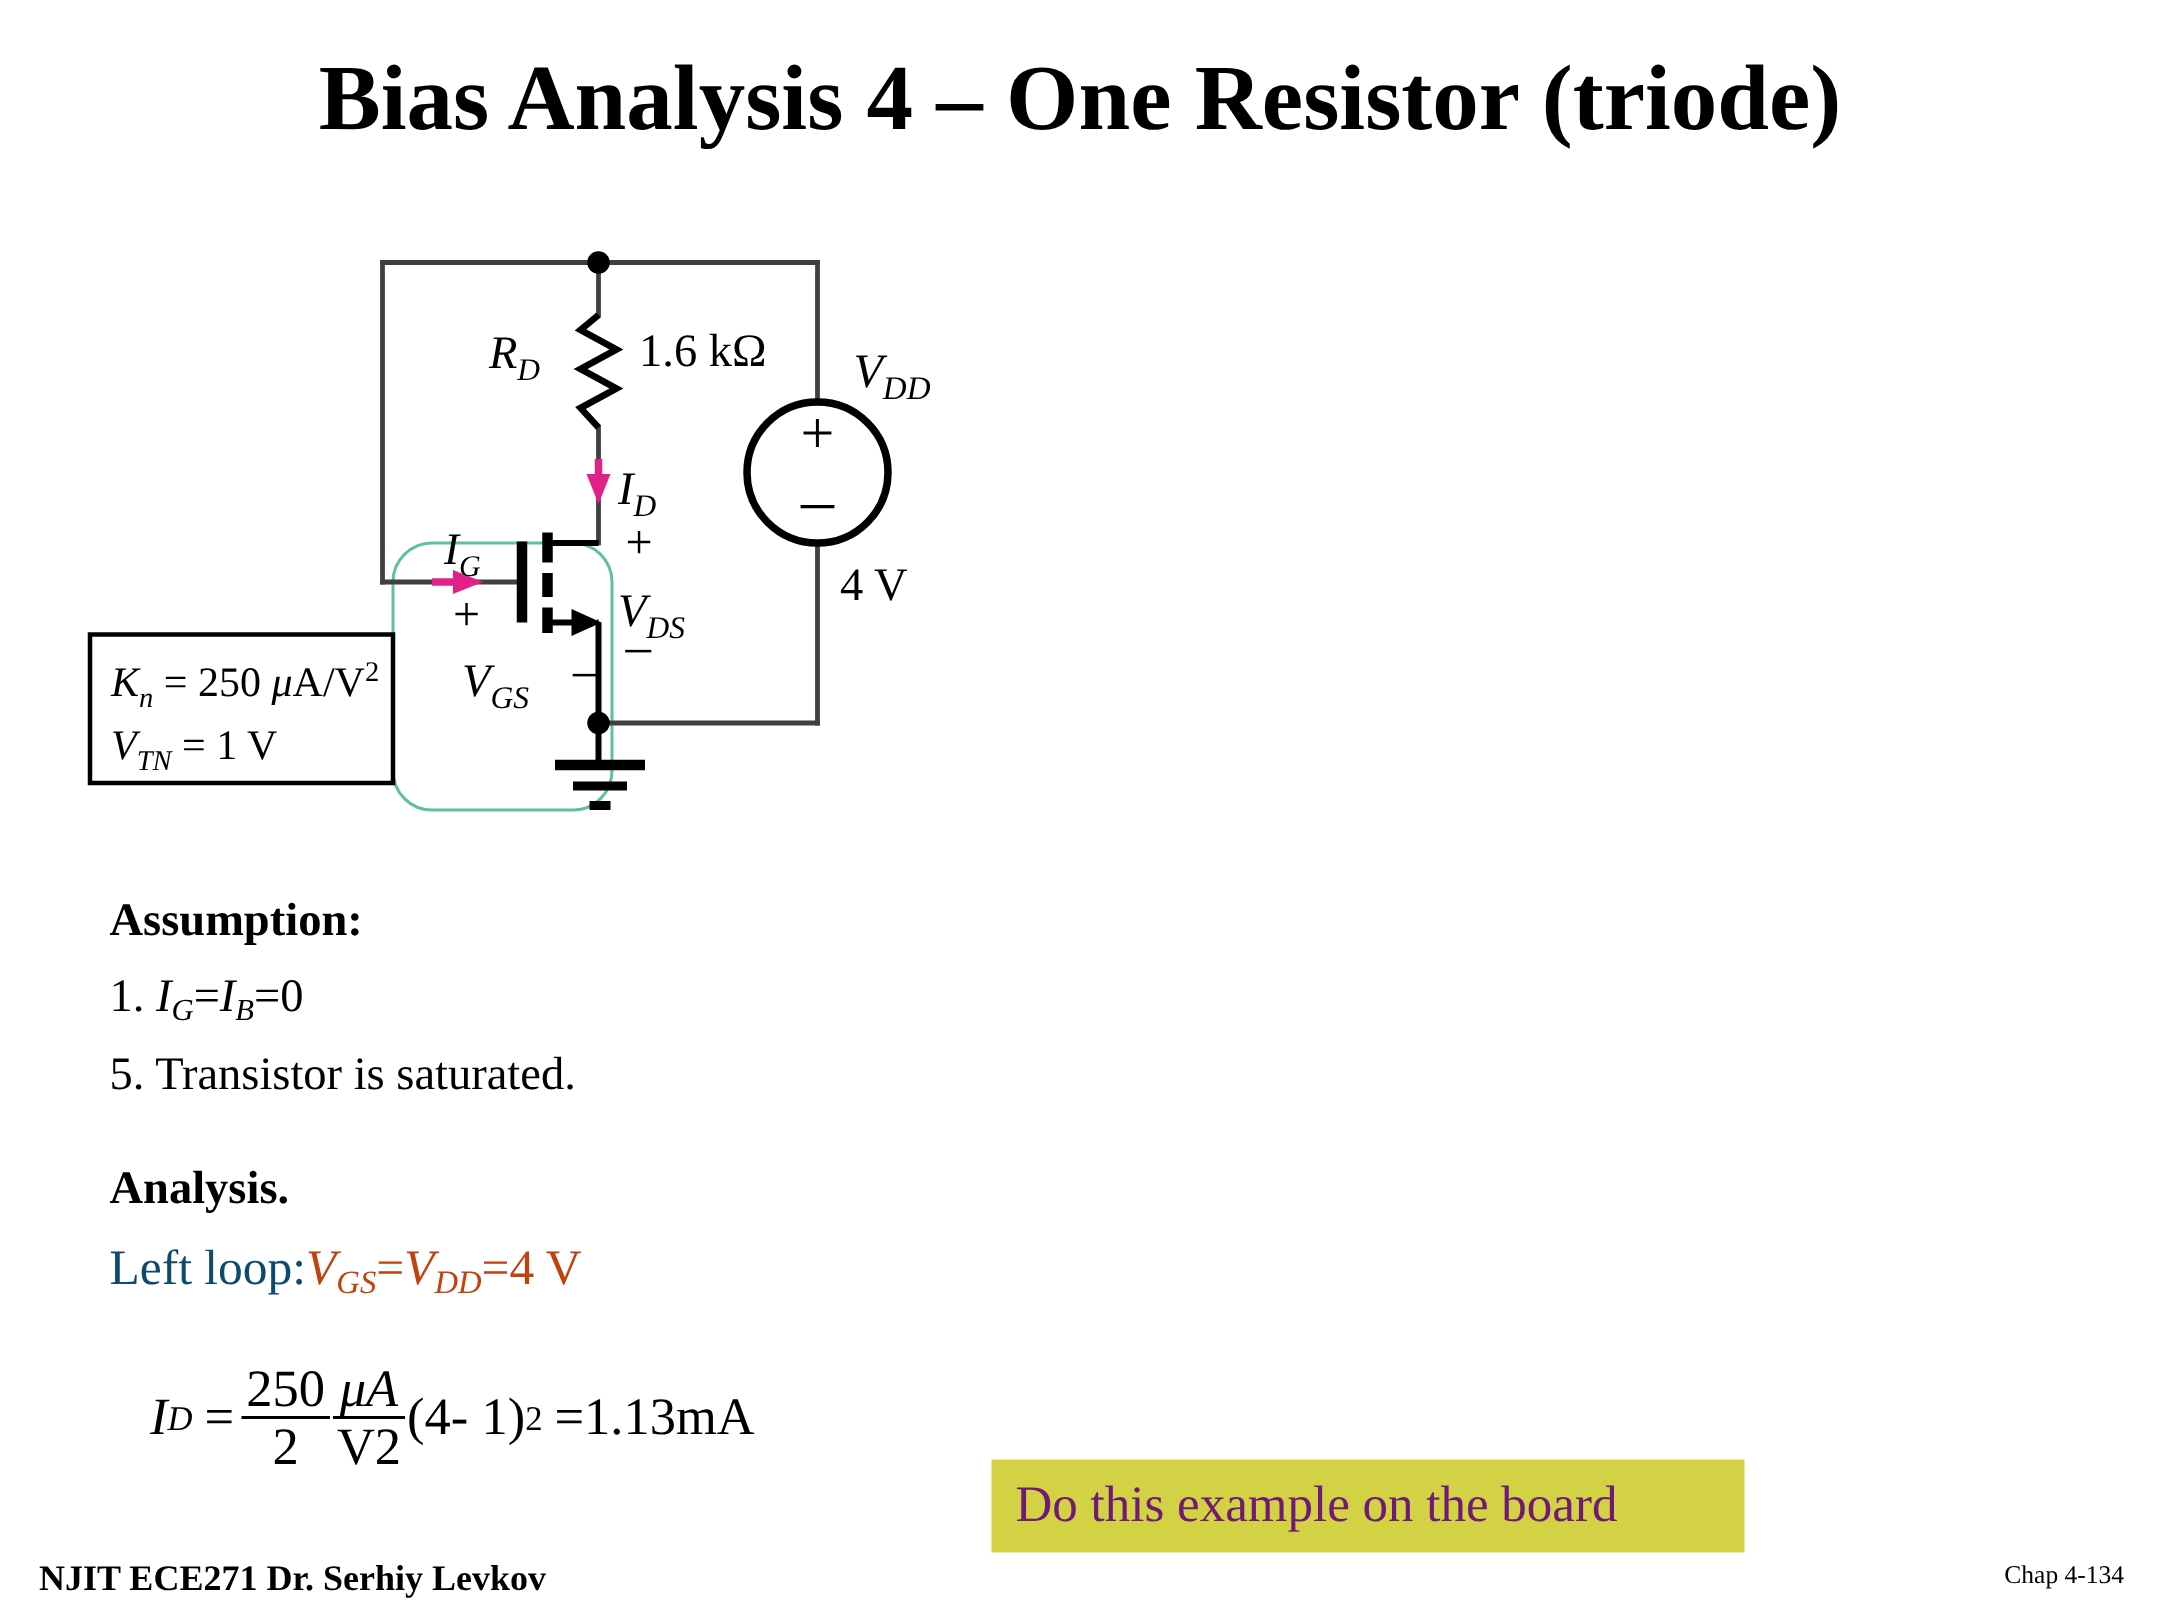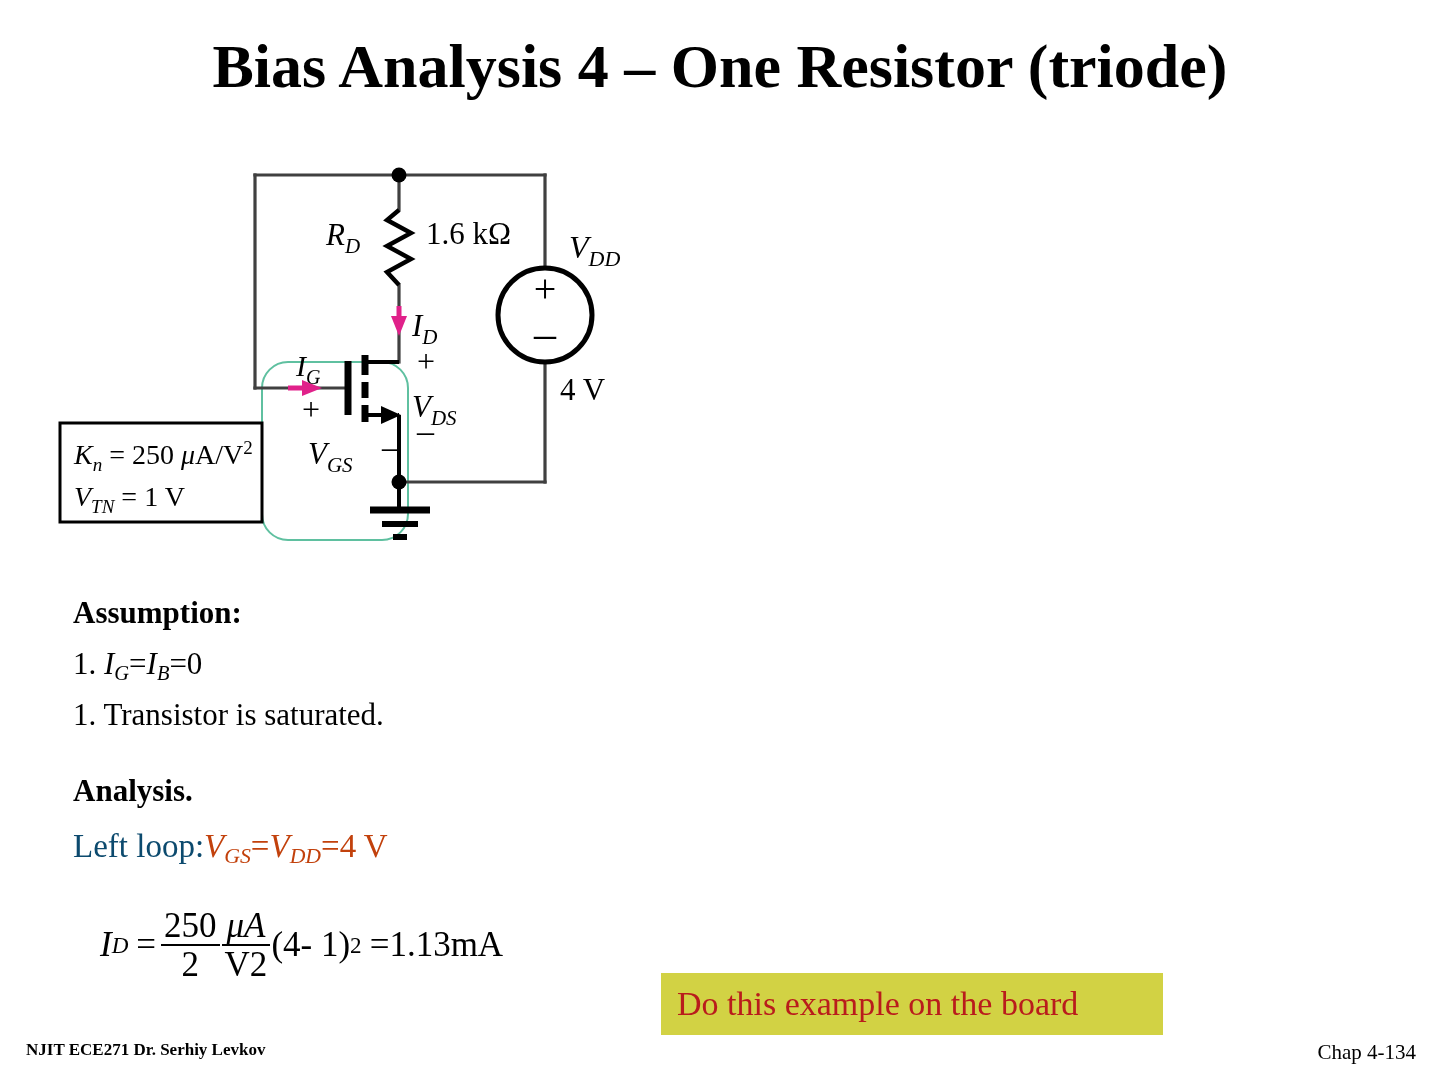--- a/index.html
+++ b/index.html
@@ -121,39 +121,39 @@
     left: 661px;
     top: 973px;
     width: 502px;
     height: 62px;
     background: #D2D244;
     display: flex;
     align-items: center;
   }
   .callout-text {
     font-size: 34px;
-    color: #b91c1c;
+    color: #701a75;
     padding-left: 16px;
     white-space: nowrap;
   }
 
   
   .footer-left {
     position: absolute;
     left: 26px;
     top: 1040px;
-    font-size: 17px;
+    font-size: 24px;
     font-weight: bold;
     white-space: nowrap;
   }
   .footer-right {
     position: absolute;
     right: 24px;
     top: 1040px;
-    font-size: 21px;
+    font-size: 17px;
     white-space: nowrap;
   }
 </style>
 </head>
 <body>
 
 <div class="slide">
 
   <div class="title">Bias Analysis 4 – One Resistor (triode)</div>
 
@@ -267,21 +267,21 @@
   </div>
 
   <div class="body-block">
 
     <div class="line bold">Assumption:</div>
 
     <div class="line">
       <span>1. </span><span class="italic">I</span><sub class="v">G</sub><span>=</span><span class="italic">I</span><sub class="v">B</sub><span>=0</span>
     </div>
 
-    <div class="line">1. Transistor is saturated.</div>
+    <div class="line">5. Transistor is saturated.</div>
 
     <div class="line bold gap-before">Analysis.</div>
   </div>
 
   <div class="leftloop-row">
     <span class="leftloop-label">Left loop:</span><span class="leftloop-eq"><span class="italic">V</span><sub class="v">GS</sub><span>=</span><span class="italic">V</span><sub class="v">DD</sub><span>=4 V</span></span>
   </div>
 
   <div class="equation">
     <span class="eq-part italic">I</span>

